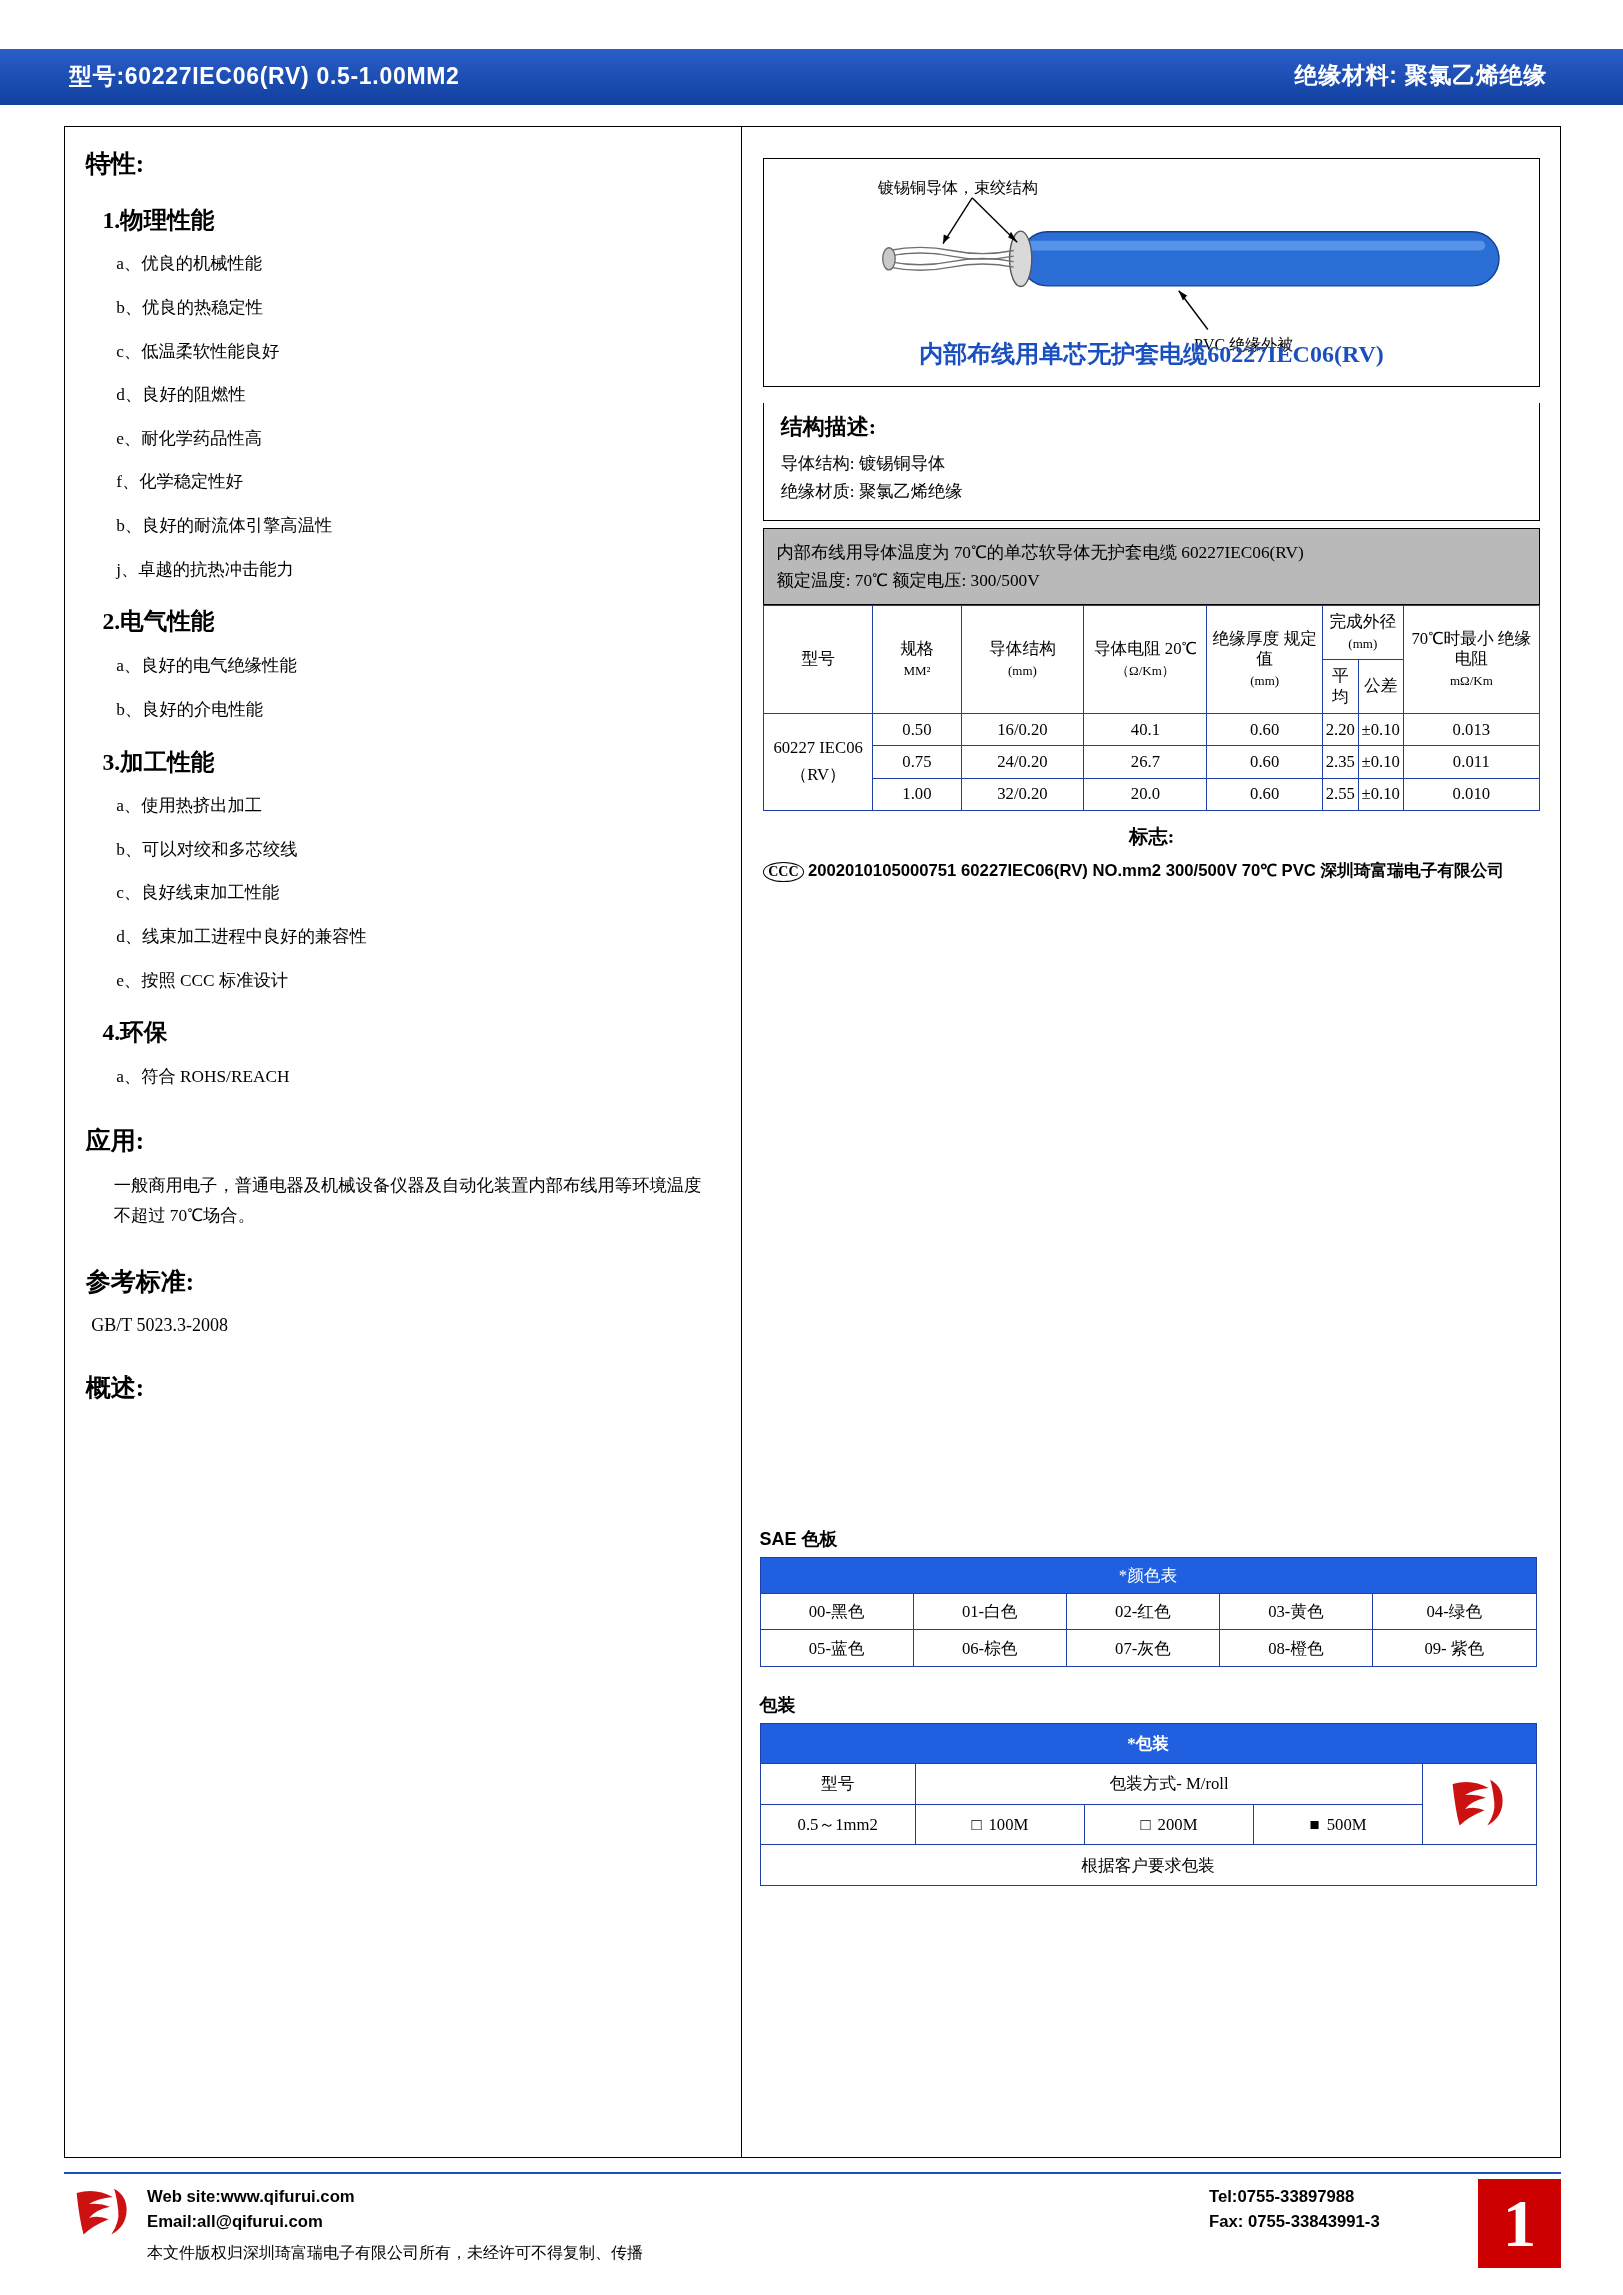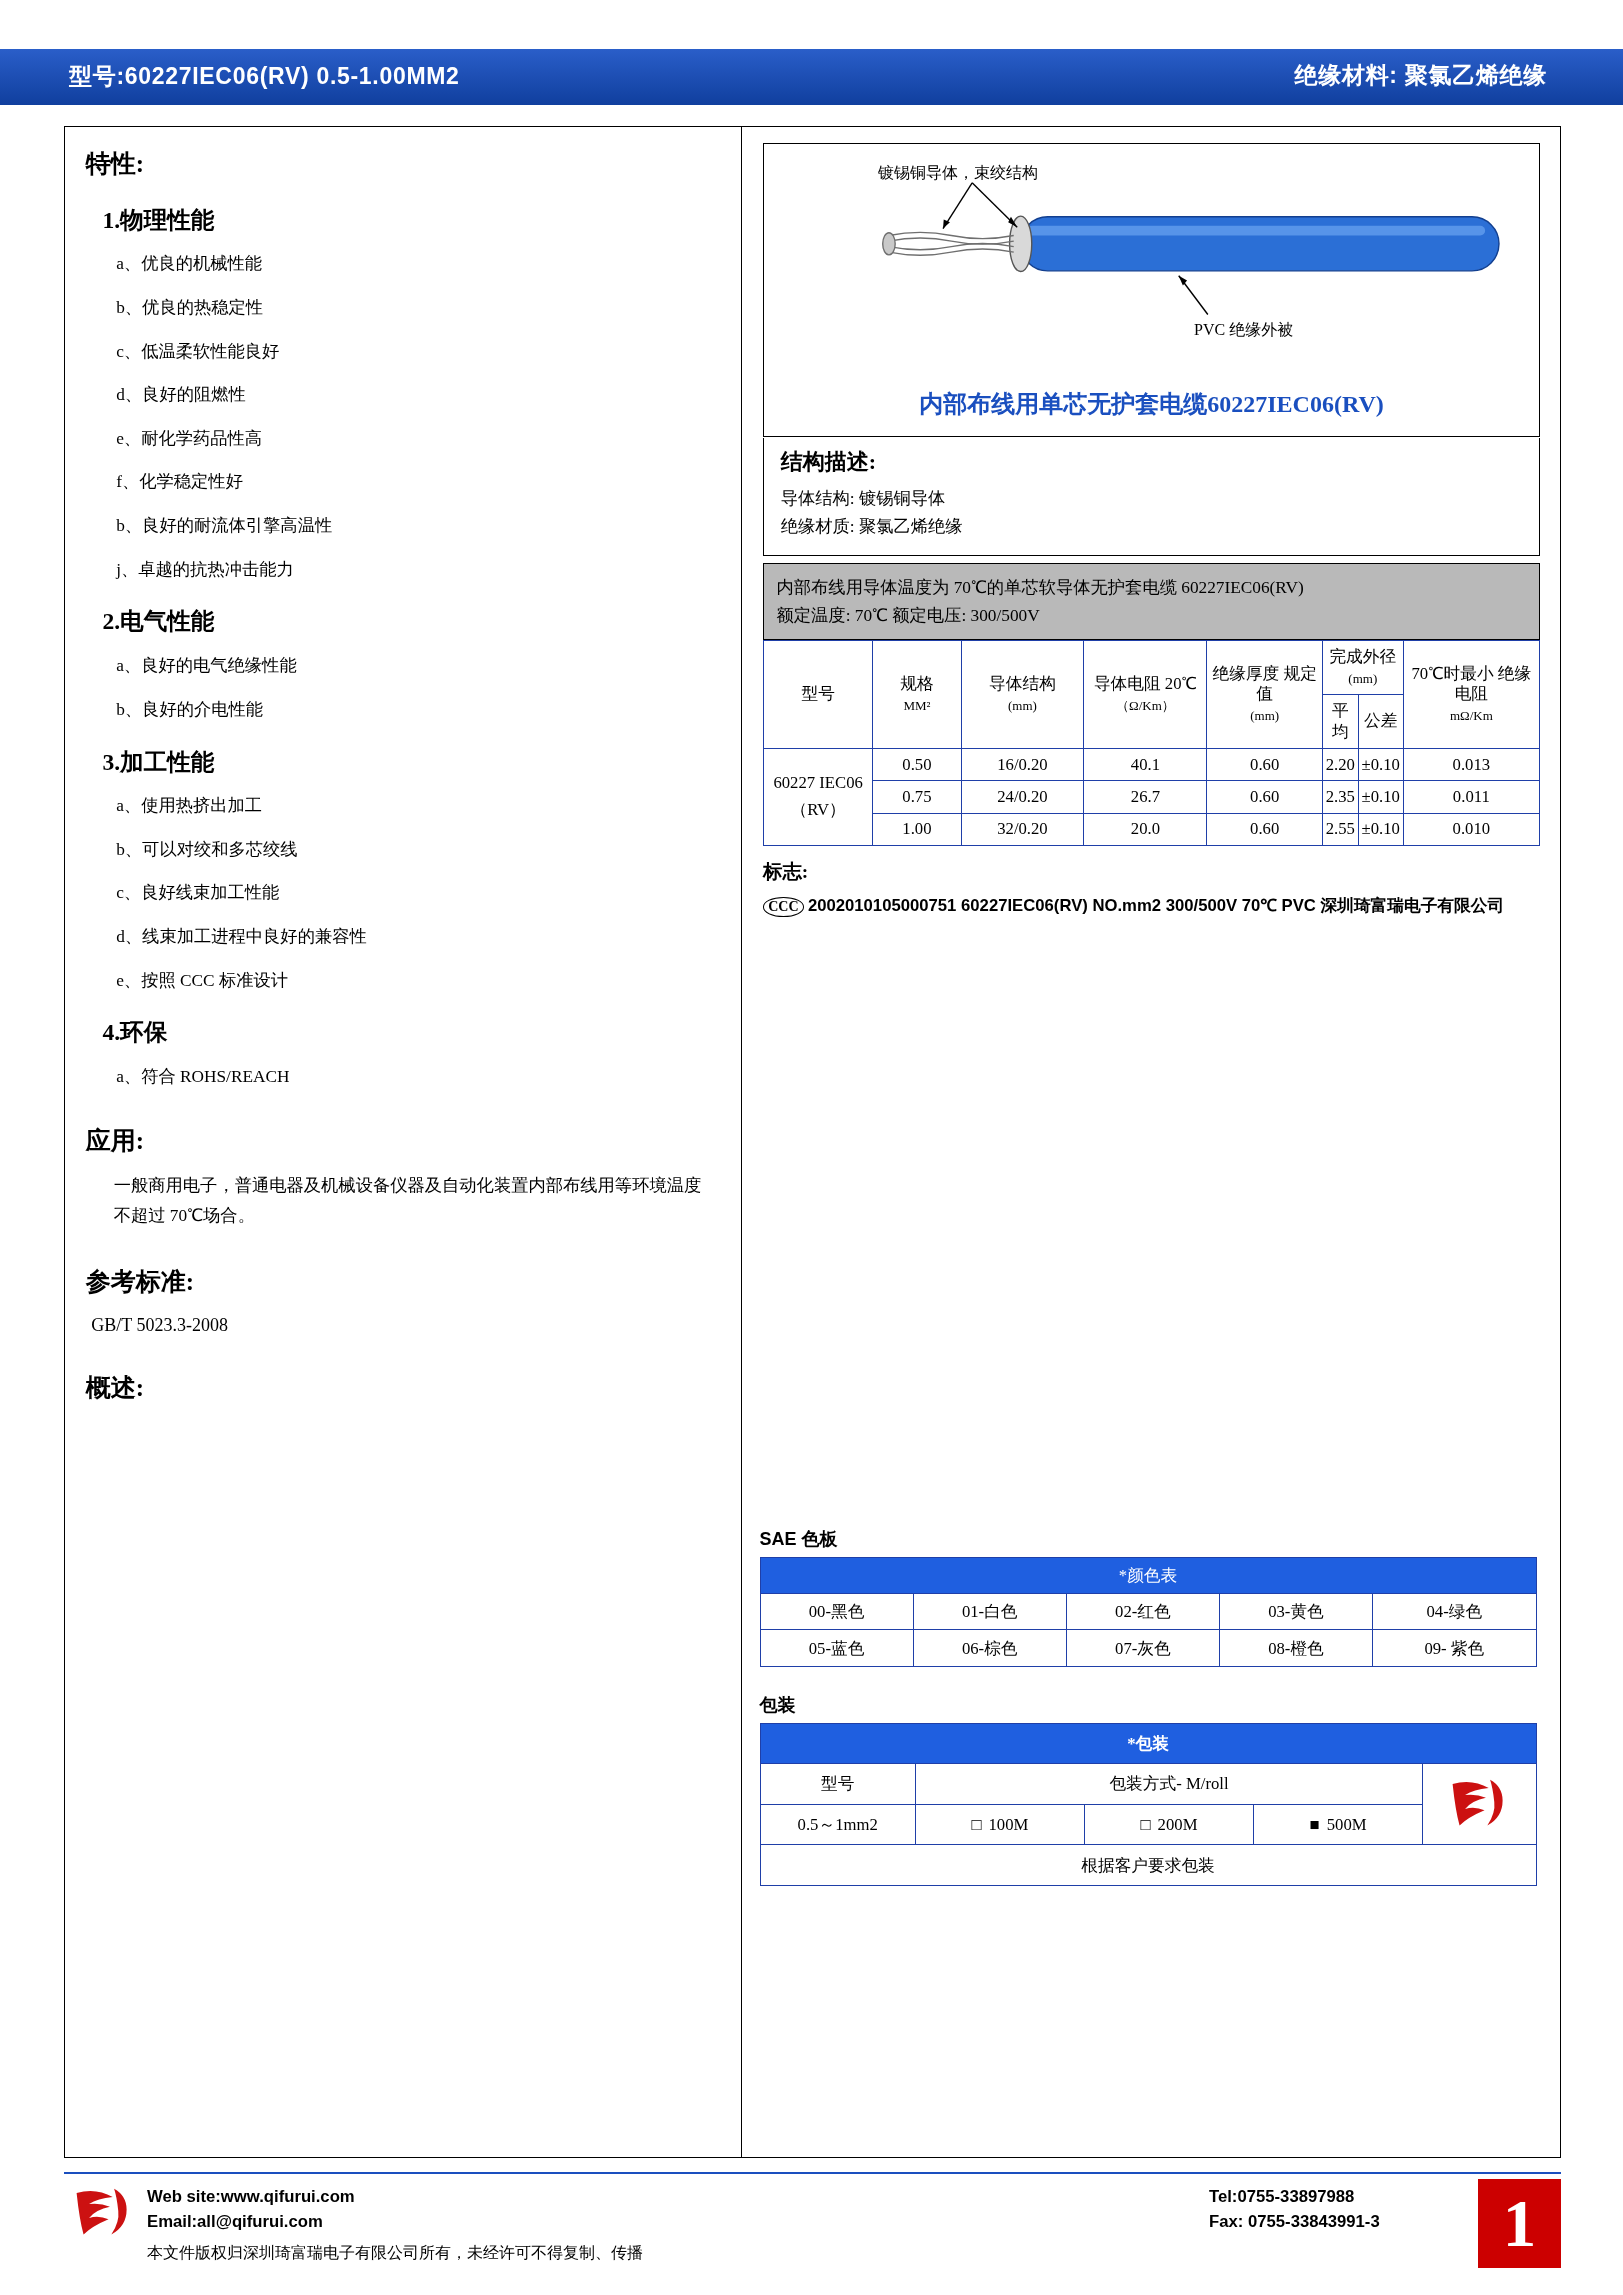--- a/index.html
+++ b/index.html
@@ -119,24 +119,24 @@
     top: 132px;
     width: 809px;
     height: 2021px;
     padding: 9.7px 12.5px;
     box-sizing: border-box;
   }
 
   .cable-box {
     position: relative;
     width: 777px;
-    height: 294px;
+    height: 229px;
     border: 1.4px solid #000;
     box-sizing: border-box;
-    margin: 1px auto;
+    margin: 16px auto;
   }
   .cable-svg { position: absolute; left: 0; top: 0; }
   .cable-label-top {
     position: absolute;
     left: 114px; top: 19.4px;
     font-size: 16px;
     font-family: "Liberation Serif", serif;
   }
   .cable-label-bottom {
     position: absolute;
@@ -201,21 +201,21 @@
     padding: 5.6px 2.8px;
     color: #000;
   }
   table.spec th {
     font-weight: normal;
     line-height: 1.25;
   }
   .sub { font-size: 13px; }
 
   .mark-wrap { width: 777px; margin: 12.5px auto 0 auto; }
-  .mark-title { font-size: 19.4px; font-weight: bold; margin-bottom: 7px; }
+  .mark-title { font-size: 19.4px; font-weight: bold; margin-bottom: 7px; text-align: center; }
   .mark-text {
     font-size: 16.7px;
     font-weight: bold;
     line-height: 1.7;
     font-family: "Liberation Sans", sans-serif;
   }
   .ccc {
     display: inline-block;
     border: 1.4px solid #000;
     border-radius: 50%;

